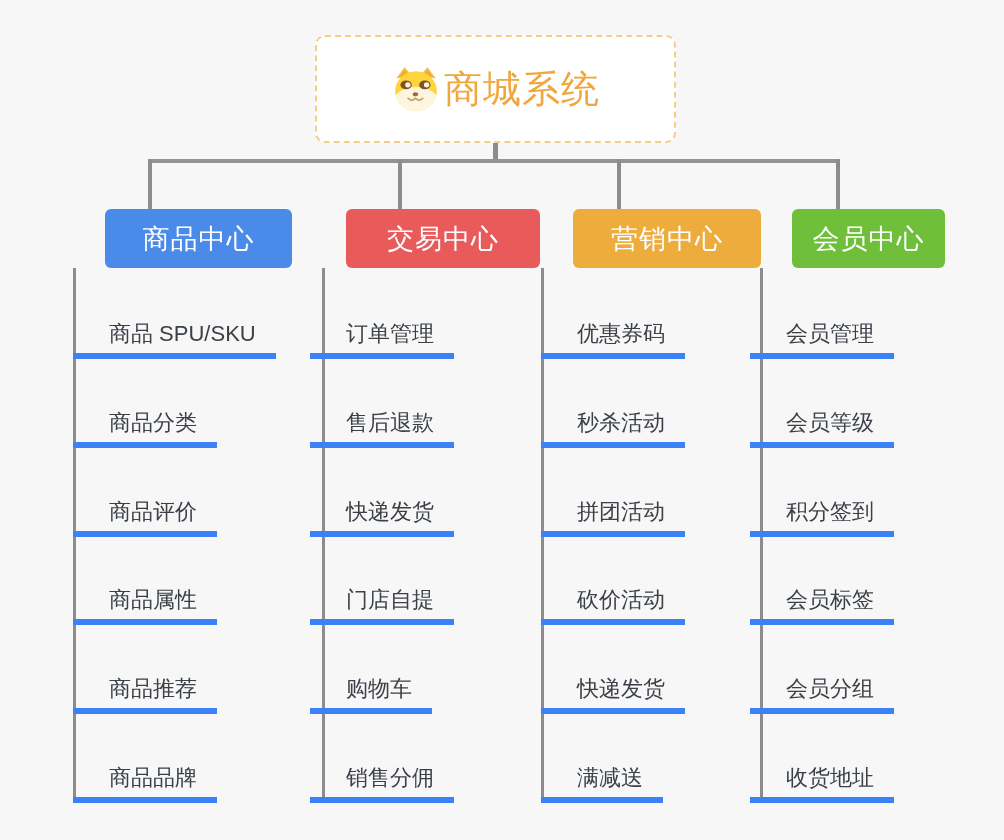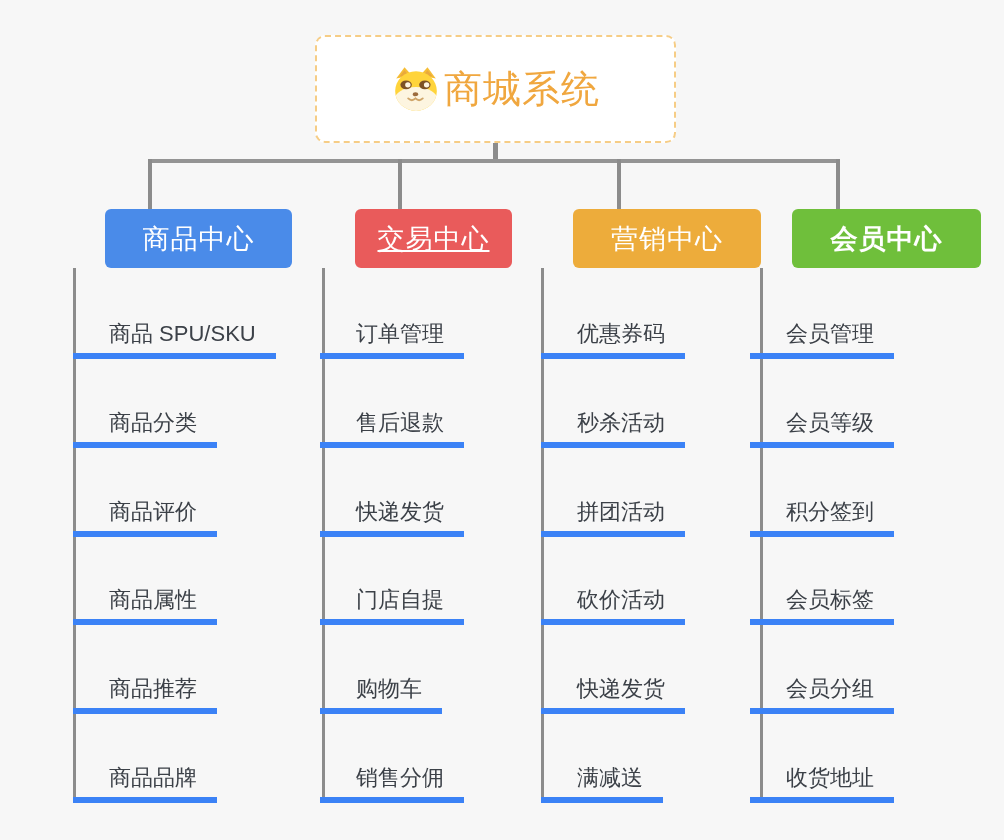--- a/index.html
+++ b/index.html
@@ -36,38 +36,38 @@
   
   .branch-node{
     position:absolute;top:209px;height:59px;
     border-radius:6px;
     display:flex;align-items:center;justify-content:center;
     color:#ffffff;font-size:27px;letter-spacing:1px;
     box-sizing:border-box;
     margin-left:48px;
   }
   .bn0{left:57px;width:187px;}
-  .bn1{left:307px;width:157px;text-decoration:underline;}
+  .bn1{left:298px;width:194px;}
   .bn2{left:525px;width:188px;}
-  .bn3{left:744px;width:189px;font-weight:bold;}
+  .bn3{left:744px;width:153px;}
 
   
   .spine{position:absolute;top:268px;width:3px;height:533px;background:#8c8c8c;}
   .sp0{left:73px;} .sp1{left:322px;} .sp2{left:541px;} .sp3{left:760px;}
 
   
   .item{
     position:absolute;
     display:inline-block;
     white-space:nowrap;
     font-size:22px;line-height:26px;color:#3c4148;
     padding:0 20px 6px 36px;
     border-bottom:6px solid #3b82f6;
   }
-  .c0{left:73px;} .c1{left:320px;text-align:right;} .c2{left:541px;} .c3{left:750px;}
+  .c0{left:73px;} .c1{left:310px;text-align:right;} .c2{left:541px;} .c3{left:750px;}
   .r0{top:321px;} .r1{top:410px;} .r2{top:499px;} .r3{top:587px;} .r4{top:676px;} .r5{top:765px;}
 </style>
 </head>
 <body>
 
 <div class="canvas">
 
   <div class="root-node">
     <svg class="root-icon" viewBox="0 0 48 44" aria-hidden="true">
       <polygon points="5,12 13,1 20,9" fill="#f6bd35"></polygon>

